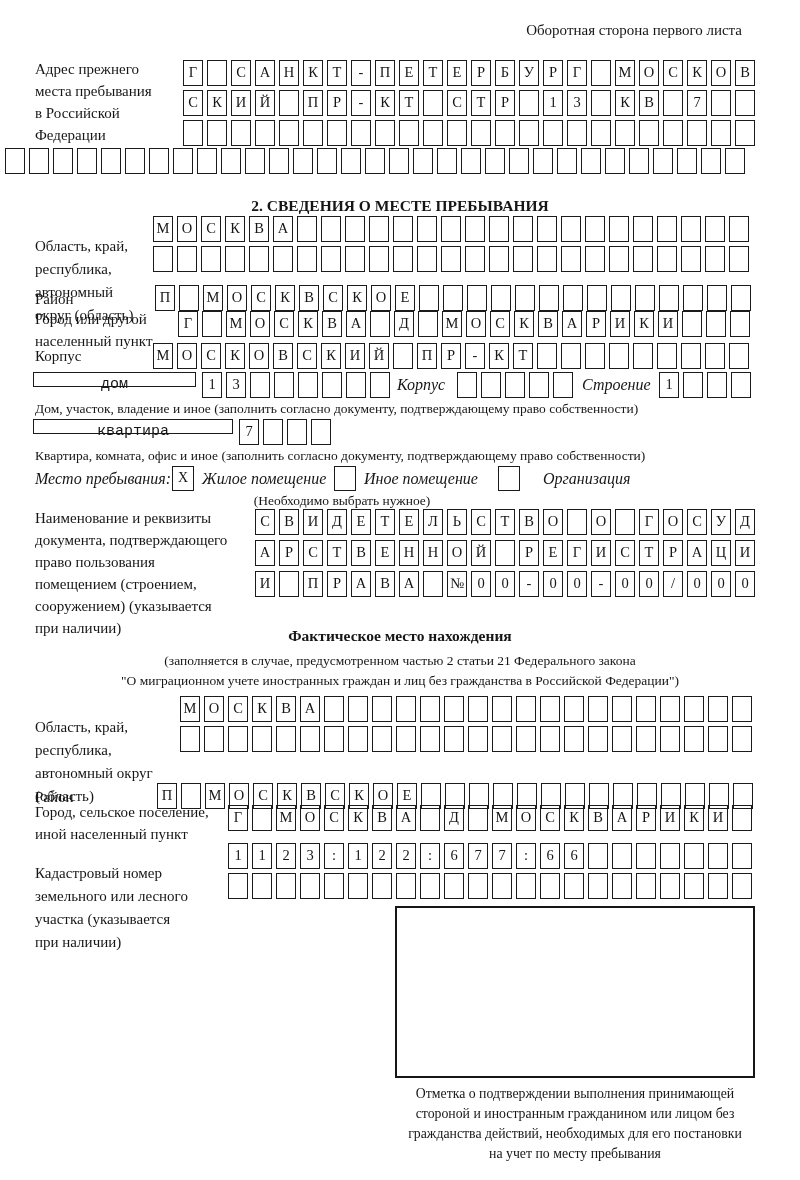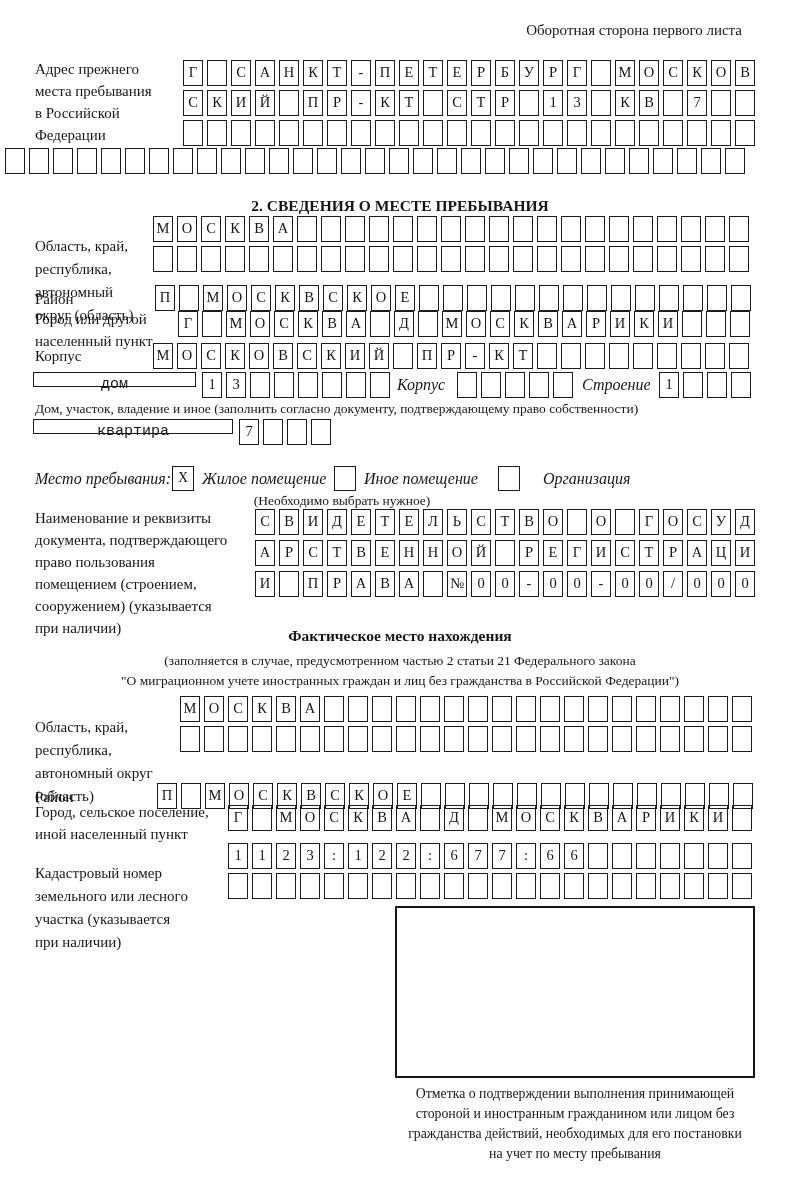--- a/index.html
+++ b/index.html
@@ -69,20 +69,21 @@
   <div class="wbox" style="left:33px;top:372px;width:163px">дом</div>
   <div class="cellrow" style="left:202px;top:372px"><span class="cell">1</span><span class="cell">3</span><span class="cell"></span><span class="cell"></span><span class="cell"></span><span class="cell"></span><span class="cell"></span><span class="cell"></span></div>
   <div class="inline-lbl" style="left:397px;top:376px">Корпус</div>
   <div class="cellrow" style="left:457px;top:372px"><span class="cell"></span><span class="cell"></span><span class="cell"></span><span class="cell"></span><span class="cell"></span></div>
   <div class="inline-lbl" style="left:582px;top:376px">Строение</div>
   <div class="cellrow" style="left:659px;top:372px"><span class="cell">1</span><span class="cell"></span><span class="cell"></span><span class="cell"></span></div>
   <div class="note" style="left:35px;top:401px">Дом, участок, владение и иное (заполнить согласно документу, подтверждающему право собственности)</div>
 
   <div class="wbox" style="left:33px;top:419px;width:200px">квартира</div>
   <div class="cellrow" style="left:239px;top:419px"><span class="cell">7</span><span class="cell"></span><span class="cell"></span><span class="cell"></span></div>
+  <div class="note" style="left:35px;top:448px">Квартира, комната, офис и иное (заполнить согласно документу, подтверждающему право собственности)</div>
 
   <div class="inline-lbl" style="left:35px;top:470px">Место пребывания:</div>
   <div class="checkbox" style="left:172px;top:466px">X</div>
   <div class="inline-lbl" style="left:202px;top:470px">Жилое помещение</div>
   <div class="checkbox" style="left:334px;top:466px"></div>
   <div class="inline-lbl" style="left:364px;top:470px">Иное помещение</div>
   <div class="checkbox" style="left:498px;top:466px"></div>
   <div class="inline-lbl" style="left:543px;top:470px">Организация</div>
   <div class="note" style="left:142px;top:493px;width:400px;text-align:center">(Необходимо выбрать нужное)</div>
 

